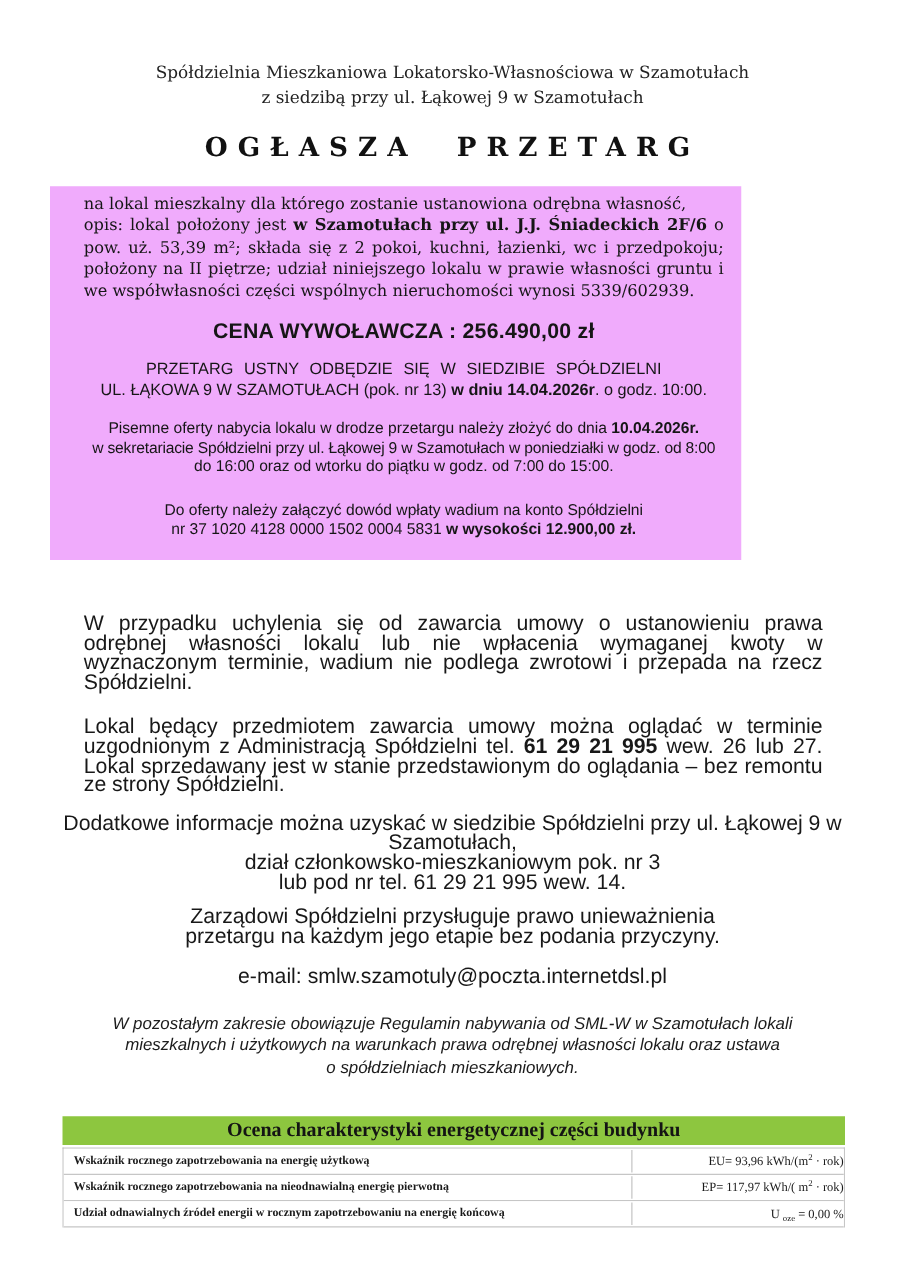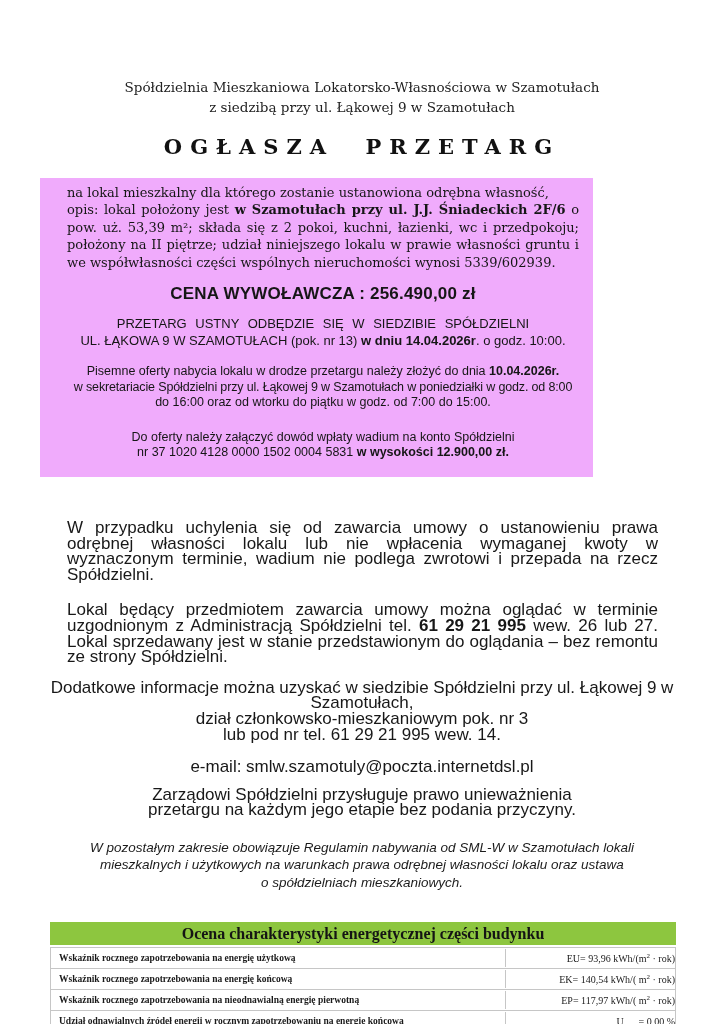--- a/index.html
+++ b/index.html
@@ -2,21 +2,21 @@
 <html><head>
 <meta charset="utf-8">
 <style>
   html,body { margin:0; padding:0; background:#ffffff; }
   .page {
     position:relative; width:724px; height:1024px; background:#ffffff;
     color:#1c1c1c; overflow:hidden;
     font-family:"DejaVu Serif", serif;
   }
   
-  .doc-header { padding-top:77px; text-align:center; }
+  .doc-header { padding-top:48px; text-align:center; }
   .org-line { font-family:"DejaVu Serif", serif; font-size:13.5px; line-height:20px; color:#222; }
   .doc-title {
     margin:17px 0 0 0; font-family:"DejaVu Serif", serif; font-weight:bold;
     font-size:21px; letter-spacing:8px; word-spacing:16px; color:#111; text-align:center;
   }
   
   .green-box {
     box-sizing:border-box; margin:19px 0 0 40px; width:553px;
     background:#f0abfc; padding:6px 14px 16px 27px; color:#161616;
   }
@@ -99,50 +99,44 @@
   <div class="body-p just p-lokal">
     <span>Lokal będący przedmiotem zawarcia umowy można oglądać w terminie uzgodnionym z Administracją Spółdzielni tel. </span><b>61 29 21 995</b><span> wew. 26 lub 27. Lokal sprzedawany jest w stanie przedstawionym do oglądania – bez remontu ze strony Spółdzielni.</span>
   </div>
 
   <div class="body-p cent p-info">
     <span>Dodatkowe informacje można uzyskać w siedzibie Spółdzielni przy ul. Łąkowej 9 w Szamotułach,</span><br>
     <span>dział członkowsko-mieszkaniowym pok. nr 3</span><br>
     <span>lub pod nr tel. 61 29 21 995 wew. 14.</span>
   </div>
 
-  <div class="body-p cent p-email">e-mail: smlw.szamotuly@poczta.internetdsl.pl</div>
-
   <div class="body-p cent p-cancel">
     <span>Zarządowi Spółdzielni przysługuje prawo unieważnienia</span><br>
     <span>przetargu na każdym jego etapie bez podania przyczyny.</span>
   </div>
+
+  <div class="body-p cent p-email">e-mail: smlw.szamotuly@poczta.internetdsl.pl</div>
 
   <div class="p-regulation">
     <span>W pozostałym zakresie obowiązuje Regulamin nabywania od SML-W w Szamotułach lokali</span><br>
     <span>mieszkalnych i użytkowych na warunkach prawa odrębnej własności lokalu oraz ustawa</span><br>
     <span>o spółdzielniach mieszkaniowych.</span>
   </div>
 
   <div class="energy">
     <div class="energy-header">Ocena charakterystyki energetycznej części budynku</div>
     <div class="energy-body">
 
       <div class="erow">
         <div class="ecell-label">Wskaźnik rocznego zapotrzebowania na energię użytkową</div>
         <div class="ecell-value">
           <span>EU= 93,96 kWh/(m</span><sup>2</sup><span> · rok)</span>
         </div>
       </div>
 
-      <div class="erow">
-        <div class="ecell-label">Wskaźnik rocznego zapotrzebowania na energię końcową</div>
-        <div class="ecell-value">
-          <span>EK= 140,54 kWh/( m</span><sup>2</sup><span> · rok)</span>
-        </div>
-      </div>
 
       <div class="erow">
         <div class="ecell-label">Wskaźnik rocznego zapotrzebowania na nieodnawialną energię pierwotną</div>
         <div class="ecell-value">
           <span>EP= 117,97 kWh/( m</span><sup>2</sup><span> · rok)</span>
         </div>
       </div>
 
 
       <div class="erow">

